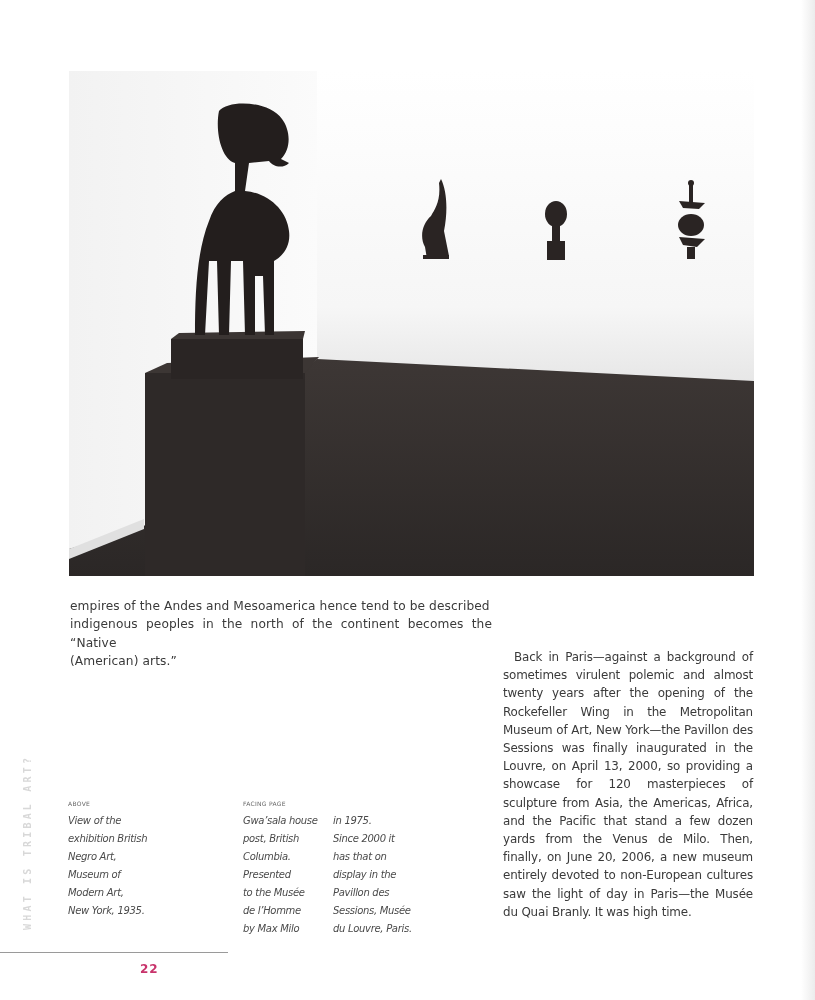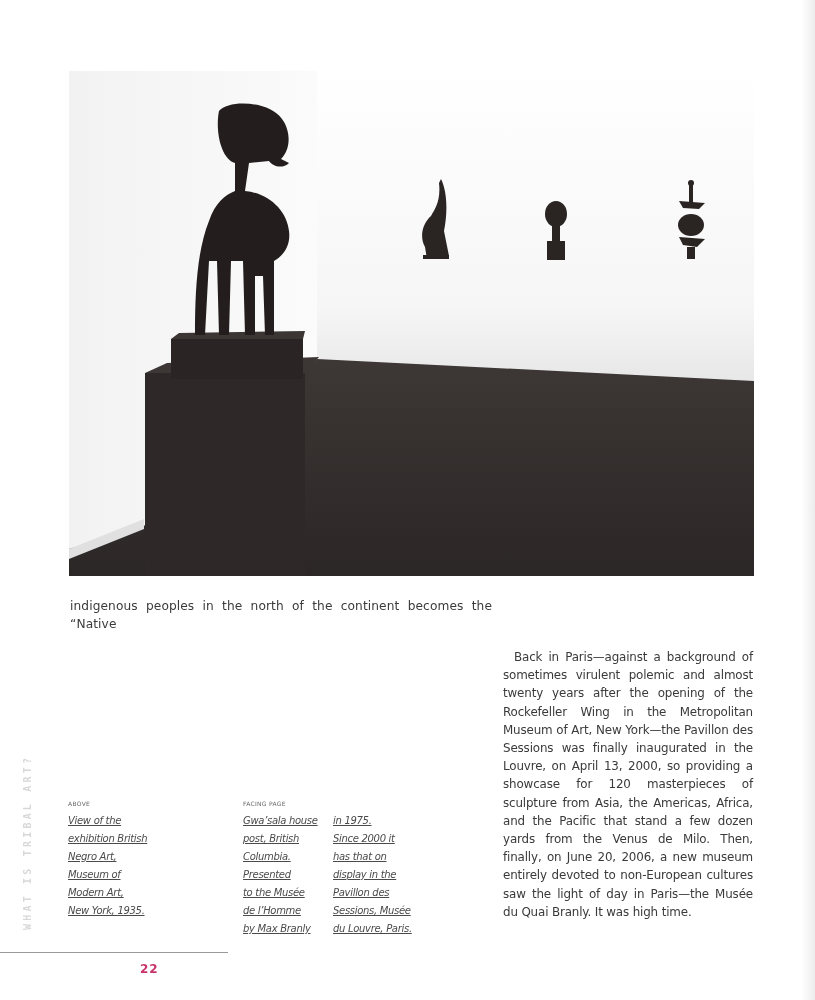--- a/index.html
+++ b/index.html
@@ -39,21 +39,21 @@
   }
 
   .cap-label {
     font-size: 6px; letter-spacing: 0.3px; color: #666; text-transform: uppercase;
     margin-bottom: 5px;
   }
   .cap-text {
     font-size: 10px; line-height: 18px; font-style: italic; color: #4a4a4a;
     letter-spacing: -0.3px;
   }
-  .cap-text div { white-space: nowrap; text-decoration: underline; }
+  .cap-text div { white-space: nowrap; }
   .cap-above { position: absolute; left: 68px; top: 800px; width: 110px; }
   .cap-facing { position: absolute; left: 243px; top: 800px; width: 200px; }
   .cap-facing .cols { display: flex; gap: 4px; }
   .cap-facing .col1 { width: 86px; }
   .cap-facing .col2 { width: 100px; }
 
   .footer-rule {
     position: absolute; left: 0; top: 952px; width: 228px; height: 1px; background: #9a9a9a;
   }
   .folio {
@@ -112,21 +112,23 @@
       <circle cx="622" cy="112" r="3"></circle>
       <path d="M610,130 L636,132 L630,138 L614,137 Z"></path>
       <ellipse cx="622" cy="154" rx="13" ry="11"></ellipse>
       <path d="M610,166 L636,168 L628,176 L614,174 Z"></path>
       <rect x="618" y="176" width="8" height="12"></rect>
     </g>
   </svg>
 </div>
 
 <div class="body-text">
+  <div>empires of the Andes and Mesoamerica hence tend to be described</div>
   <div>indigenous peoples in the north of the continent becomes the “Native</div>
+  <div class="last">(American) arts.”</div>
 </div>
 
 <div class="right-col">
   <p>Back in Paris—against a background of sometimes virulent polemic and almost twenty years after the opening of the Rockefeller Wing in the Metropolitan Museum of Art, New York—the Pavillon des Sessions was finally inaugurated in the Louvre, on April 13, 2000, so providing a showcase for 120 masterpieces of sculpture from Asia, the Americas, Africa, and the Pacific that stand a few dozen yards from the Venus de Milo. Then, finally, on June 20, 2006, a new museum entirely devoted to non-European cultures saw the light of day in Paris—the Musée du Quai Branly. It was high time.</p>
 </div>
 
 <div class="running-head">WHAT IS TRIBAL ART?</div>
 
 <div class="cap-above">
   <div class="cap-label">ABOVE</div>
@@ -143,21 +145,21 @@
 <div class="cap-facing">
   <div class="cap-label">FACING PAGE</div>
   <div class="cols">
     <div class="cap-text col1">
       <div>Gwa’sala house</div>
       <div>post, British</div>
       <div>Columbia.</div>
       <div>Presented</div>
       <div>to the Musée</div>
       <div>de l’Homme</div>
-      <div>by Max Branly</div>
+      <div>by Max Milo</div>
     </div>
     <div class="cap-text col2">
       <div>in 1975.</div>
       <div>Since 2000 it</div>
       <div>has that on</div>
       <div>display in the</div>
       <div>Pavillon des</div>
       <div>Sessions, Musée</div>
       <div>du Louvre, Paris.</div>
     </div>

